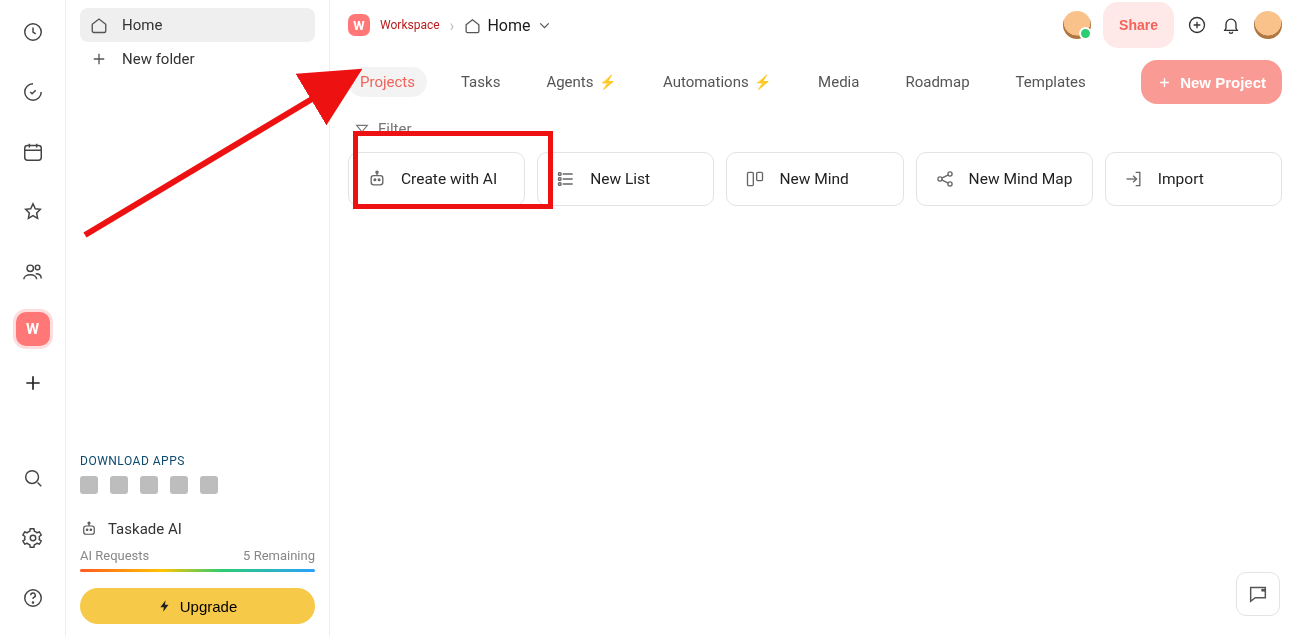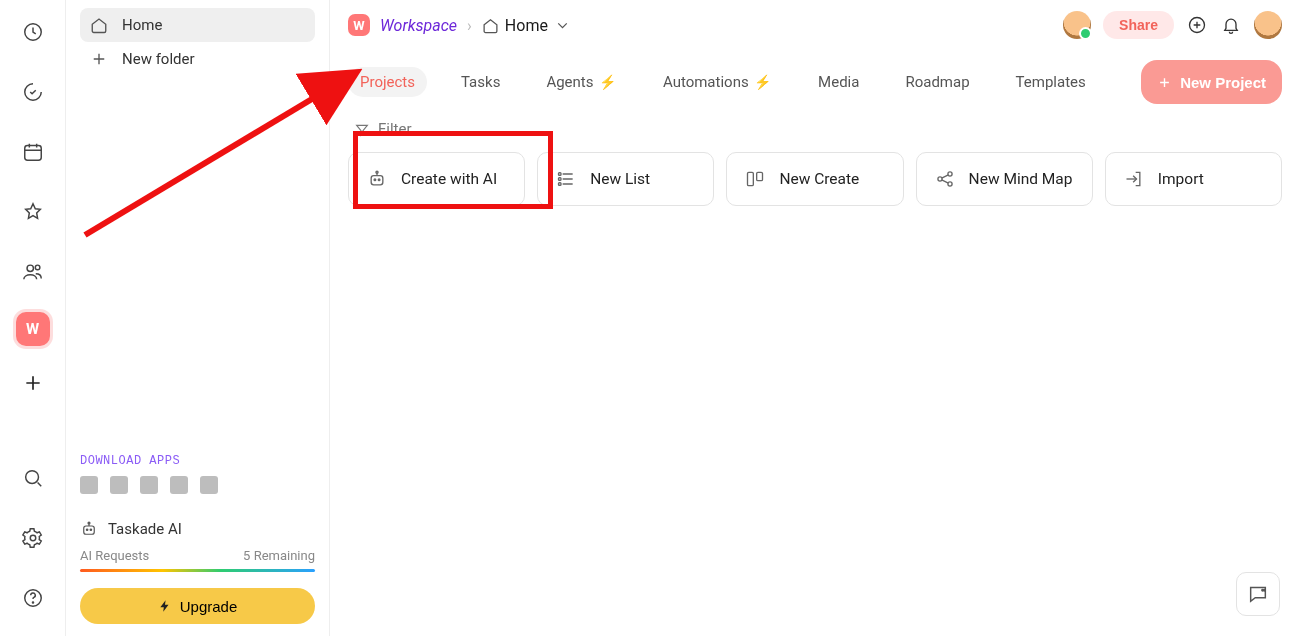--- a/index.html
+++ b/index.html
@@ -14,45 +14,45 @@
   .ws-badge { width:34px; height:34px; border-radius:10px; background:#f77; color:#fff; font-weight:700; display:flex; align-items:center; justify-content:center; font-size:15px; box-shadow:0 0 0 3px rgba(247,119,119,.25); }
   .plus-btn { width:34px; height:34px; display:flex; align-items:center; justify-content:center; cursor:pointer; color:#222; }
 
   
   .sidebar { position:absolute; left:66px; top:0; width:264px; height:636px; border-right:1px solid #eee; padding:8px 14px 12px; display:flex; flex-direction:column; }
   .side-item { display:flex; align-items:center; gap:14px; height:34px; border-radius:8px; padding:0 10px; cursor:pointer; font-size:15px; color:#333; }
   .side-item.active { background:#efefef; }
   .side-item svg { width:18px; height:18px; stroke:#555; fill:none; stroke-width:1.8; }
 
   .sidebar-bottom { margin-top:auto; }
-  .dl-label { font-size:12px; letter-spacing:.5px; color:#8b5cf6; margin-bottom:8px;font-family:Liberation Mono, monospace; }
+  .dl-label { font-size:12px; letter-spacing:.5px; color:#0c4a6e; margin-bottom:8px; }
   .dl-icons { display:flex; gap:12px; color:#9a9a9a; margin-bottom:26px; }
   .dl-icons span { width:18px; height:18px; background:#bdbdbd; border-radius:3px; display:inline-block; }
 
   .ai-row { display:flex; align-items:center; gap:10px; font-size:15px; color:#333; margin-bottom:10px; }
   .ai-row svg{ width:18px; height:18px; stroke:#555; fill:none; stroke-width:1.6; }
   .req-row { display:flex; justify-content:space-between; font-size:13px; color:#888; }
   .spectrum { height:3px; margin:6px 0 16px; background:linear-gradient(90deg,#ff5a1f,#ffc400 35%,#2ecc71 60%,#2aa0ff); border-radius:2px; }
   .upgrade { width:100%; height:36px; border:none; border-radius:18px; background:#f7c948; font-size:15px; font-weight:500; display:flex; align-items:center; justify-content:center; gap:8px; cursor:pointer; }
   .upgrade svg{ width:14px; height:14px; fill:#222; }
 
   
   .main { position:absolute; left:330px; top:0; right:0; height:636px; padding:10px 18px 0 18px; }
 
   .topbar { display:flex; align-items:center; gap:10px; height:30px; }
   .ws-chip { width:22px; height:22px; border-radius:7px; background:#f77; color:#fff; font-weight:700; font-size:13px; display:flex; align-items:center; justify-content:center; }
-  .crumb { font-size:16px; color:#6d28d9;font-style:italic; }
+  .crumb { font-size:12px; color:#b91c1c; }
   .chev { color:#bbb; }
   .crumb-home { display:flex; align-items:center; gap:6px; cursor:pointer; }
   .crumb-home svg{ width:17px; height:17px; stroke:#555; fill:none; stroke-width:1.8; }
 
   .topbar-right { margin-left:auto; display:flex; align-items:center; gap:12px; }
   .avatar { width:28px; height:28px; border-radius:50%; background:radial-gradient(circle at 50% 40%,#f9c28a 60%,#b07840 62%); position:relative; }
   .avatar.presence::after{ content:""; position:absolute; right:-1px; bottom:-1px; width:9px; height:9px; background:#2ecc71; border:2px solid #fff; border-radius:50%; }
-  .share-btn { height:28px; padding:0 16px; border-radius:15px; background:#ffe8e8; color:#f2635a; font-size:14px; font-weight:600; border:none; cursor:pointer; }
+  .share-btn { height:46px; padding:0 16px; border-radius:15px; background:#ffe8e8; color:#f2635a; font-size:14px; font-weight:600; border:none; cursor:pointer; }
   .icbtn { width:22px; height:22px; display:flex; align-items:center; justify-content:center; cursor:pointer; }
   .icbtn svg{ width:20px; height:20px; stroke:#333; fill:none; stroke-width:1.6; }
 
   .tabs { display:flex; align-items:center; gap:22px; margin-top:20px; }
   .tab { font-size:15px; color:#555; padding:6px 12px; border-radius:16px; cursor:pointer; display:flex; align-items:center; gap:6px; }
   .tab.active { background:#f3f3f3; color:#f2635a; }
   .bolt { color:#fcbf1e; font-size:14px; }
 
   .new-project { margin-left:auto; height:44px; padding:0 16px; border:none; border-radius:16px; background:#fa9a94; color:#fff; font-size:15px; font-weight:600; display:flex; align-items:center; gap:8px; cursor:pointer; }
   .new-project svg{ width:15px; height:15px; stroke:#fff; stroke-width:2.2; }
@@ -268,21 +268,21 @@
           <rect x="3" y="10.5" width="3" height="3" rx="1"></rect>
           <rect x="3" y="16.5" width="3" height="3" rx="1"></rect>
         </svg>
       <span>New List</span>
     </div>
     <div class="card">
       <svg viewBox="0 0 24 24">
           <rect x="3" y="4" width="7" height="16" rx="1.5"></rect>
           <rect x="14" y="4" width="7" height="10" rx="1.5"></rect>
         </svg>
-      <span>New Create</span>
+      <span>New Mind</span>
     </div>
     <div class="card">
       <svg viewBox="0 0 24 24">
           <circle cx="6" cy="12" r="2.5"></circle>
           <circle cx="18" cy="6" r="2.5"></circle>
           <circle cx="18" cy="18" r="2.5"></circle>
           <path d="M8 11l8-4M8 13l8 4"></path>
         </svg>
       <span>New Mind Map</span>
     </div>

